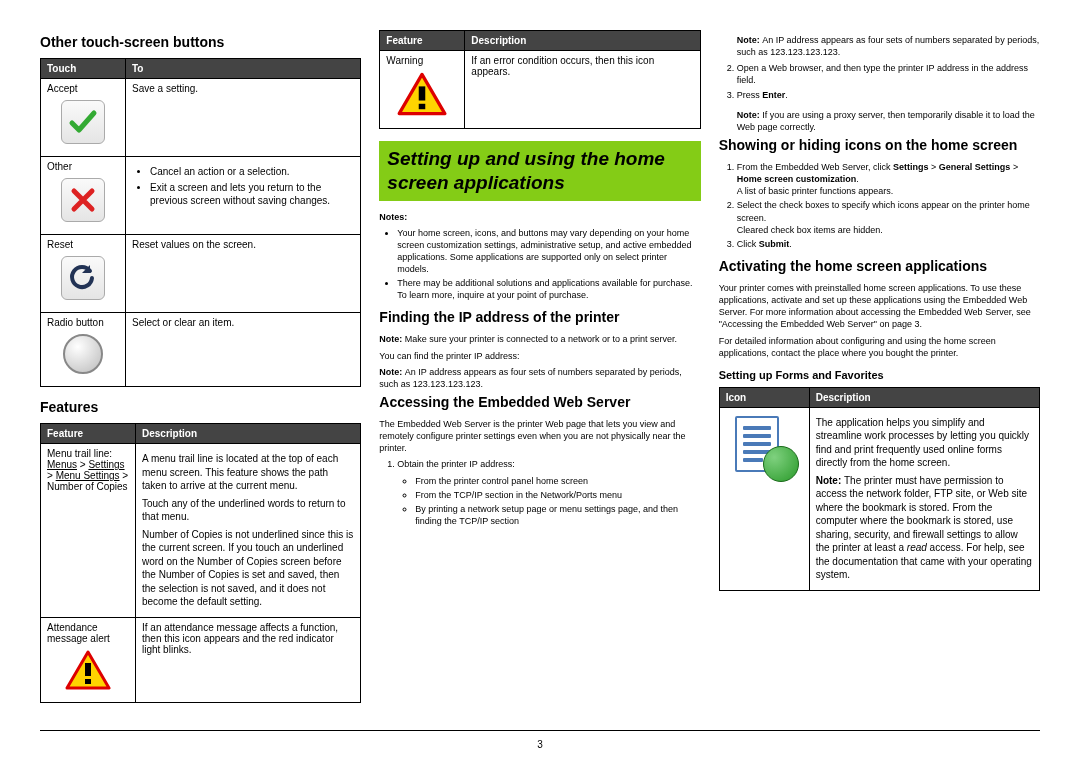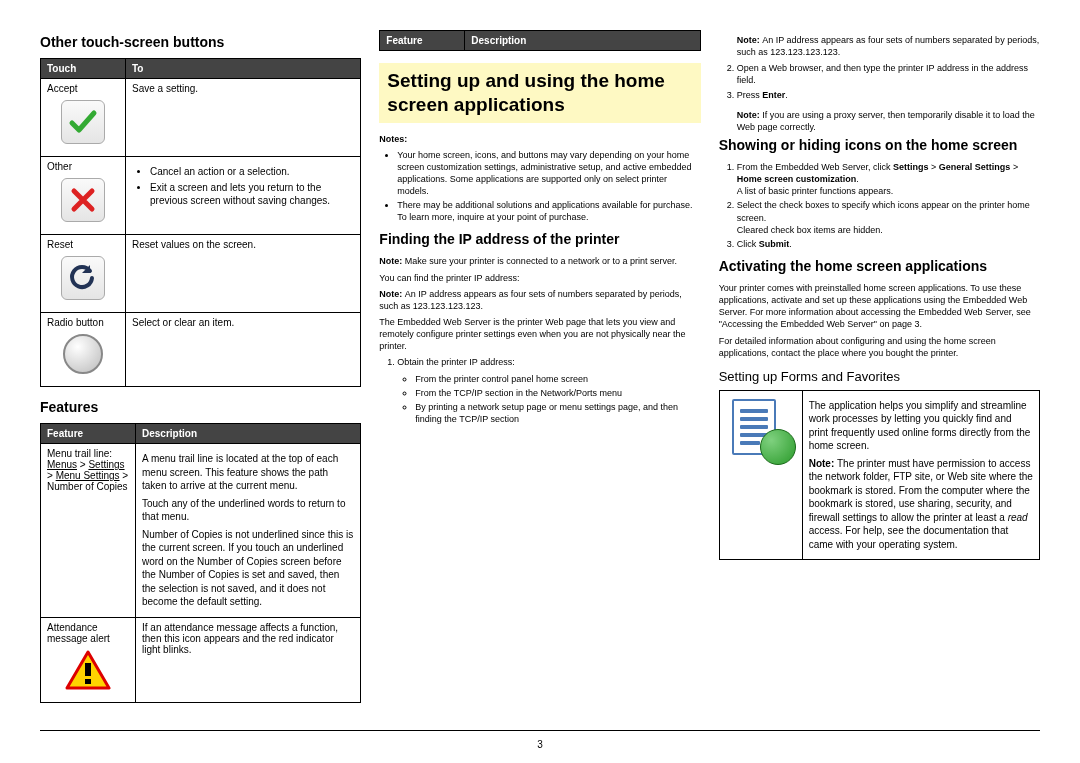--- a/index.html
+++ b/index.html
@@ -16,35 +16,36 @@
     display: flex;
     gap: 18px;
     border-bottom: 1px solid #000;
     padding-bottom: 15px;
   }
   .col {
     flex: 1;
     min-width: 0;
   }
   h2.section-band {
-    background: #fef9c3;
+    background: #84cc16;
     font-size: 19px;
     font-weight: bold;
     margin: 0 0 10px 0;
     padding: 6px 8px;
     line-height: 1.25;
+    font-style: italic;
   }
   h3 {
     font-size: 14px;
     font-weight: bold;
     margin: 4px 0 8px 0;
   }
   h4 {
-    font-size: 13px;
-    font-weight: normal;
+    font-size: 11px;
+    font-weight: bold;
     margin: 10px 0 6px 0;
   }
   p { margin: 4px 0; line-height: 1.35; }
   table.doc-table {
     border-collapse: collapse;
     width: 100%;
     font-size: 10px;
     margin-bottom: 12px;
     border-radius: 23px;
   }
@@ -217,36 +218,52 @@
       </table>
   </div>
 
   <div class="col">
     <table class="doc-table">
       <tbody>
           <tr>
         <th style="width:85px">Feature</th>
         <th>Description</th>
       </tr>
+      <tr>
+        <td>
+          <span>Warning</span>
+          <div class="icon-cell">
+            <span class="warn-tri">
+              <svg width="50" height="44" viewBox="0 0 46 40">
+                    <path d="M23 2 L44 38 L2 38 Z" fill="#ffd400" stroke="#d00" stroke-width="3" stroke-linejoin="round"></path>
+                    <rect x="20" y="13" width="6" height="13" fill="#000"></rect>
+                    <rect x="20" y="29" width="6" height="5" fill="#000"></rect>
+                  </svg>
+            </span>
+          </div>
+        </td>
+        <td>If an error condition occurs, then this icon appears.</td>
+      </tr>
     </tbody>
       </table>
 
     <h2 class="section-band">Setting up and using the home screen applications</h2>
 
     <p class="note"><b>Notes:</b></p>
     <ul>
       <li>Your home screen, icons, and buttons may vary depending on your home screen customization settings, administrative setup, and active embedded applications. Some applications are supported only on select printer models.</li>
       <li>There may be additional solutions and applications available for purchase. To learn more, inquire at your point of purchase.</li>
     </ul>
 
     <h3>Finding the IP address of the printer</h3>
     <p class="note"><b>Note: </b><span>Make sure your printer is connected to a network or to a print server.</span></p>
     <p>You can find the printer IP address:</p>
     <p class="note"><b>Note: </b><span>An IP address appears as four sets of numbers separated by periods, such as 123.123.123.123.</span></p>
 
+    <h3>Accessing the Embedded Web Server</h3>
     <p>The Embedded Web Server is the printer Web page that lets you view and remotely configure printer settings even when you are not physically near the printer.</p>
     <ol>
       <li>
         <span>Obtain the printer IP address:</span>
         <ul>
           <li>From the printer control panel home screen</li>
           <li>From the TCP/IP section in the Network/Ports menu</li>
           <li>By printing a network setup page or menu settings page, and then finding the TCP/IP section</li>
         </ul>
       </li>
@@ -276,20 +293,24 @@
       <li><span>Click </span><b>Submit</b>.</li>
     </ol>
 
     <h3>Activating the home screen applications</h3>
     <p>Your printer comes with preinstalled home screen applications. To use these applications, activate and set up these applications using the Embedded Web Server. For more information about accessing the Embedded Web Server, see "Accessing the Embedded Web Server" on page 3.</p>
     <p>For detailed information about configuring and using the home screen applications, contact the place where you bought the printer.</p>
 
     <h4>Setting up Forms and Favorites</h4>
     <table class="doc-table">
       <tbody>
+          <tr>
+        <th style="width:90px">Icon</th>
+        <th>Description</th>
+      </tr>
       <tr>
         <td>
           <div class="forms-icon">
             <div class="doc-shape">
               <div class="doc-line" style="left:6px;top:8px;width:28px"></div>
               <div class="doc-line" style="left:6px;top:16px;width:28px"></div>
               <div class="doc-line" style="left:6px;top:24px;width:28px"></div>
               <div class="doc-line" style="left:6px;top:32px;width:28px"></div>
               <div class="doc-line" style="left:6px;top:40px;width:20px"></div>
             </div>

